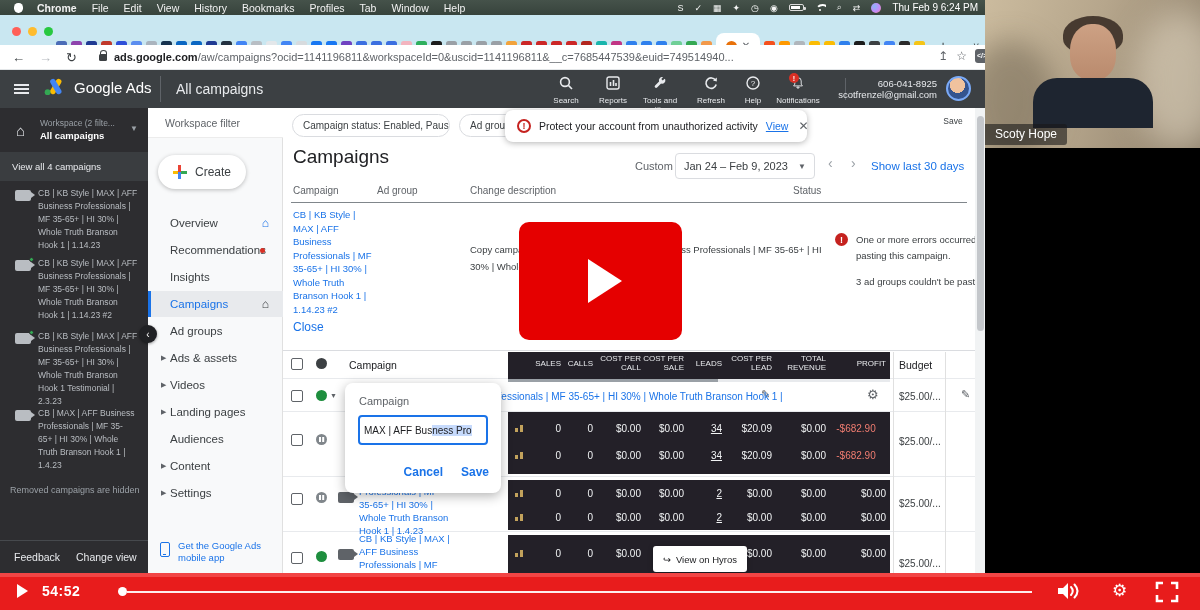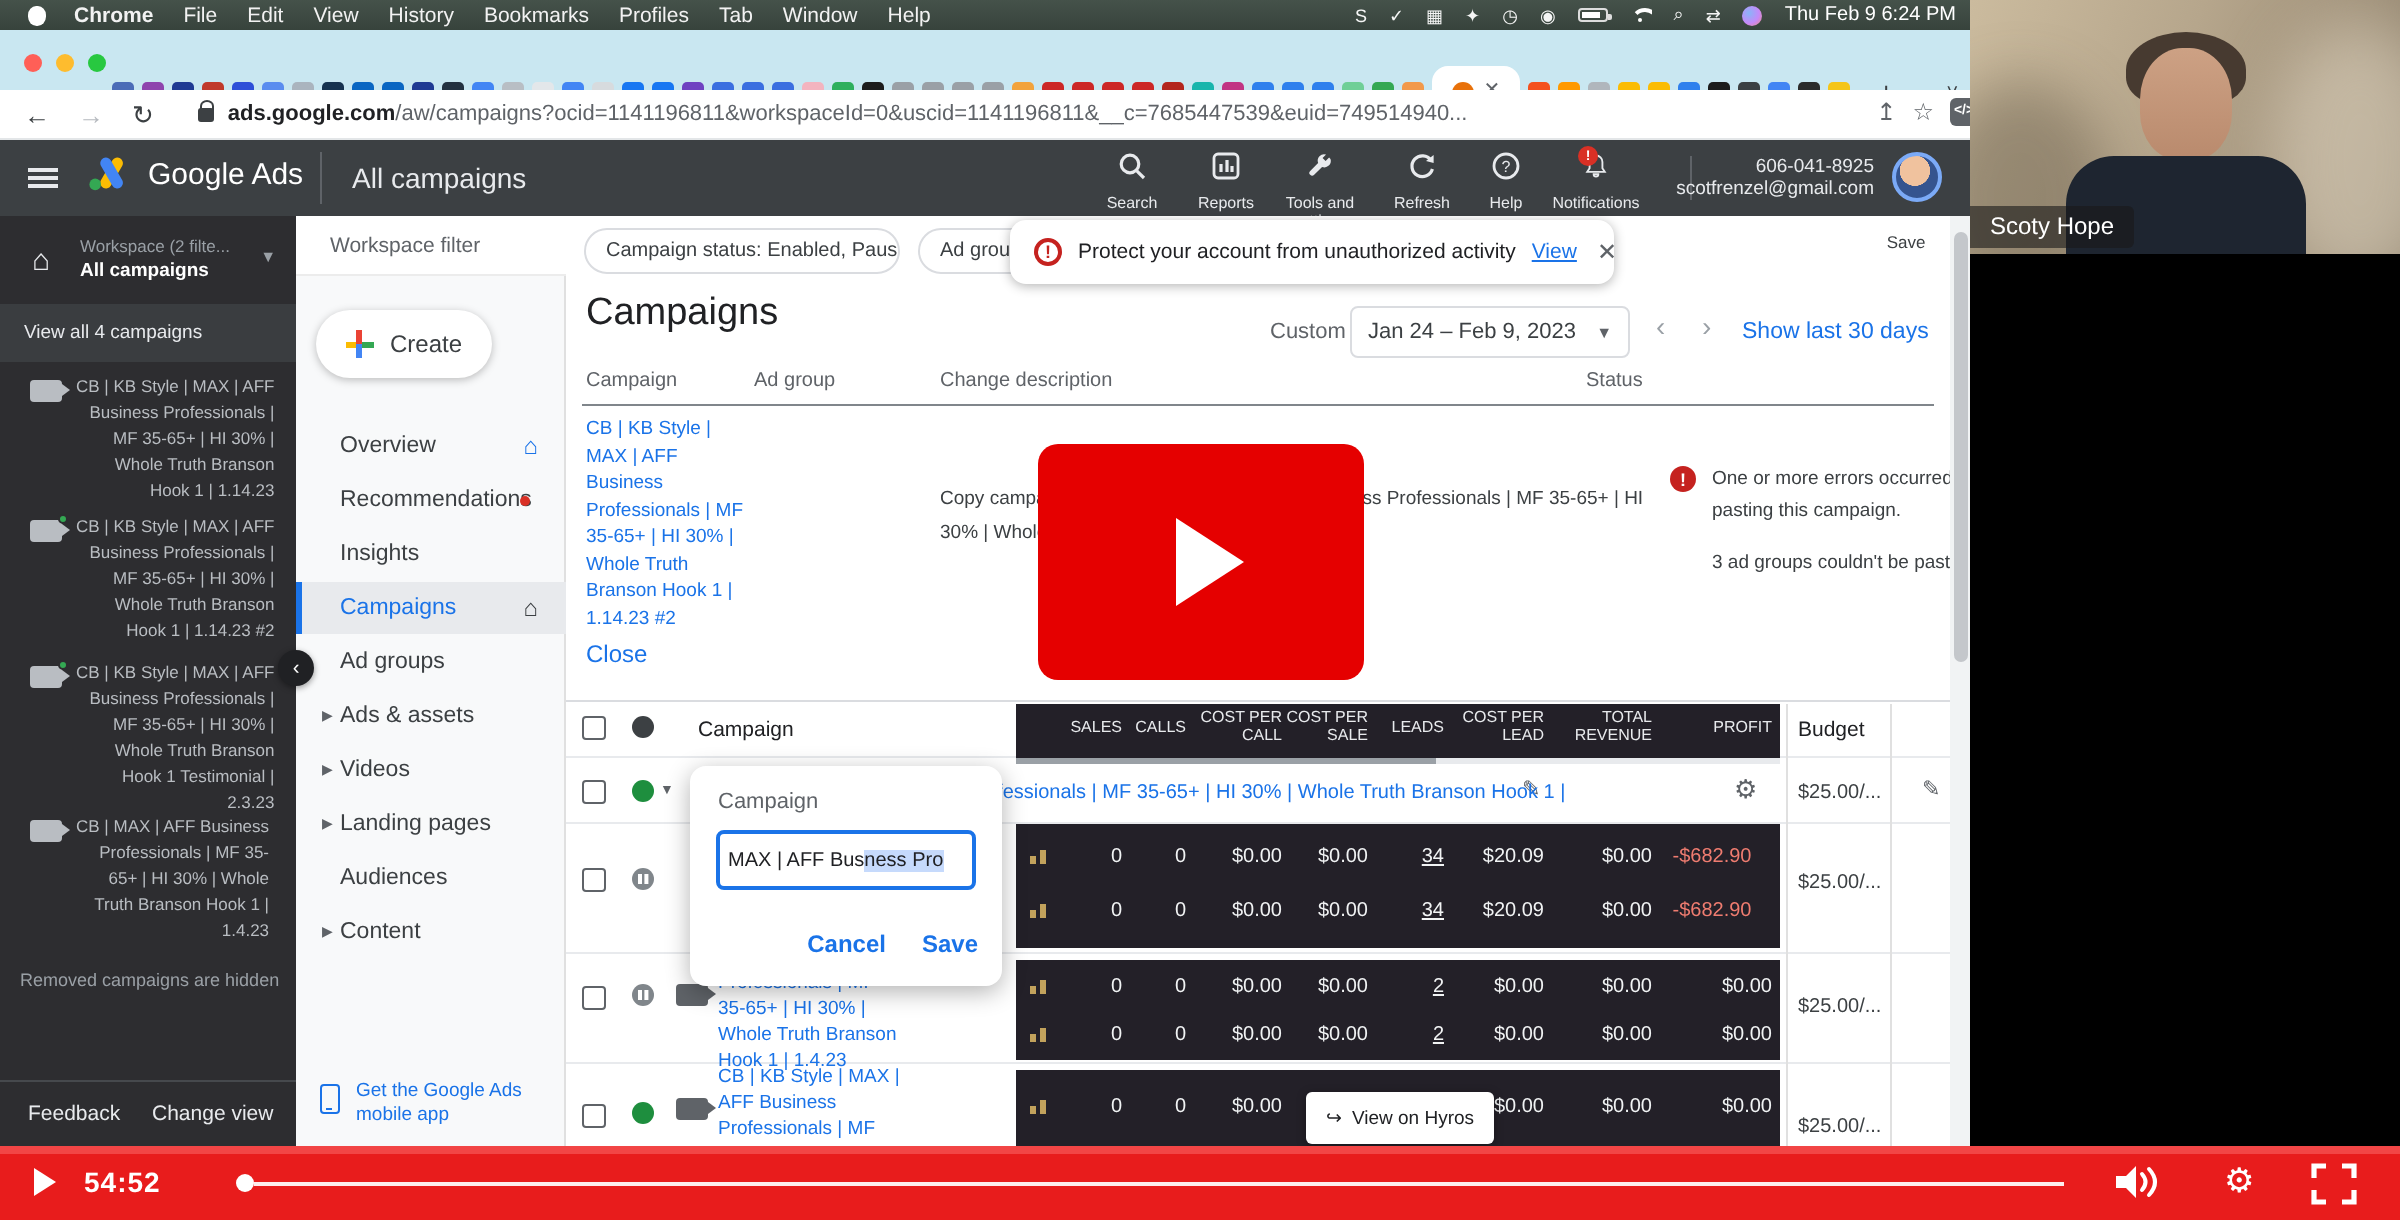--- a/index.html
+++ b/index.html
@@ -76,21 +76,21 @@
   
   .wsbar{left:0;top:108px;width:148px;height:467px;background:#2d2d30;color:#bdc1c6;}
   .ws-head{position:absolute;left:0;top:6px;width:148px;height:36px;}
   .ws-home{position:absolute;left:16px;top:8px;font-size:15px;color:#e8eaed;}
   .ws-t1{position:absolute;left:40px;top:4px;font-size:8.5px;color:#9aa0a6;}
   .ws-t2{position:absolute;left:40px;top:16px;font-size:9.5px;color:#fff;font-weight:700;}
   .ws-caret{position:absolute;right:10px;top:10px;font-size:8px;color:#9aa0a6;}
   .ws-viewall{position:absolute;left:0;top:44px;width:148px;height:29px;background:#3a3d40;color:#e8eaed;
               font-size:9.5px;display:flex;align-items:center;padding-left:12px;}
   .ws-item{position:absolute;left:0;width:148px;}
-  .ws-item .txt{position:absolute;left:38px;top:0;font-size:8.5px;line-height:13px;color:#b9bdc2;text-align:right;}
+  .ws-item .txt{position:absolute;left:38px;top:0;font-size:8.5px;line-height:13px;color:#b9bdc2;}
   .cam{width:16px;height:11px;background:#b9bdc2;border-radius:2px;position:relative;}
   .cam::after{content:"";position:absolute;right:-4px;top:2px;border-left:4px solid #b9bdc2;border-top:3.5px solid transparent;border-bottom:3.5px solid transparent;}
   .cam.dark{background:#5f6368;}
   .cam.dark::after{border-left-color:#5f6368;}
   .livedot{position:absolute;right:-3px;top:-3px;width:5px;height:5px;border-radius:50%;background:#34a853;border:1px solid #2d2d30;}
   .ws-note{position:absolute;left:10px;font-size:9px;color:#9aa0a6;}
   .ws-footer{position:absolute;left:0;top:432px;width:148px;border-top:1px solid #46494d;height:35px;}
   .ws-footer span{font-size:10.5px;color:#e8eaed;}
 
   
@@ -192,21 +192,21 @@
   .pbtns{position:absolute;right:12px;top:82px;display:flex;gap:18px;font-size:12px;color:#1a73e8;font-weight:700;}
 
   .hyros-tip{position:absolute;left:370px;top:438px;width:94px;height:26px;background:#fff;border-radius:3px;z-index:7;
              box-shadow:0 1px 5px rgba(0,0,0,.35);display:flex;align-items:center;justify-content:center;gap:5px;
              font-size:9.5px;color:#202124;}
 
   
   .vscroll{left:975px;top:108px;width:10px;height:465px;background:#f1f3f4;}
   .vscroll::before{content:"";position:absolute;left:1.5px;top:8px;width:7px;height:215px;background:#c4c7cb;border-radius:4px;}
   .blackband{left:985px;top:125px;width:215px;height:448px;background:#000;}
-  .webcam{left:985px;top:0;width:215px;height:127px;overflow:hidden;z-index:20;
+  .webcam{left:985px;top:0;width:215px;height:148px;overflow:hidden;z-index:20;
           background:linear-gradient(110deg,#cbbb9e 0%,#b6a68c 45%,#8e806b 100%);}
   .wc-blur1{position:absolute;left:-20px;top:40px;width:90px;height:120px;background:rgba(70,60,45,.35);filter:blur(14px);border-radius:50%;}
   .wc-blur2{position:absolute;right:-25px;top:10px;width:90px;height:140px;background:rgba(235,225,205,.5);filter:blur(16px);border-radius:50%;}
   .wc-hair{position:absolute;left:78px;top:16px;width:60px;height:38px;background:#473a30;border-radius:50% 50% 40% 40%;}
   .wc-face{position:absolute;left:85px;top:24px;width:46px;height:56px;background:linear-gradient(#cda184,#b98a6d);border-radius:46% 46% 42% 42%;}
   .wc-body{position:absolute;left:48px;top:78px;width:120px;height:50px;background:#1e2530;border-radius:24px 24px 0 0;}
   .wc-neck{position:absolute;left:99px;top:72px;width:18px;height:14px;background:#b98a6d;}
   .wc-name{position:absolute;left:0;bottom:3px;background:rgba(25,25,25,.6);color:#fff;font-size:12px;padding:3px 10px 4px;border-radius:0 3px 3px 0;}
 
   
@@ -518,20 +518,24 @@
         <span>Landing pages</span>
       </div>
     <div class="nav-item" style="top:288px">
         <span class="noarr"></span>
         <span>Audiences</span>
       </div>
     <div class="nav-item" style="top:315px">
         <span class="arr">▶</span>
         <span>Content</span>
       </div>
+    <div class="nav-item" style="top:342px">
+        <span class="arr">▶</span>
+        <span>Settings</span>
+      </div>
     <div class="mobileapp">
       <span class="phone-ic"></span>
       <span class="pre">Get the Google Ads
 mobile app</span>
     </div>
     <div class="collapse">‹</div>
   </div>
 
   <div class="abs main">
     <span class="chip" style="left:9px;width:158px">Campaign status: Enabled, Paused</span>

